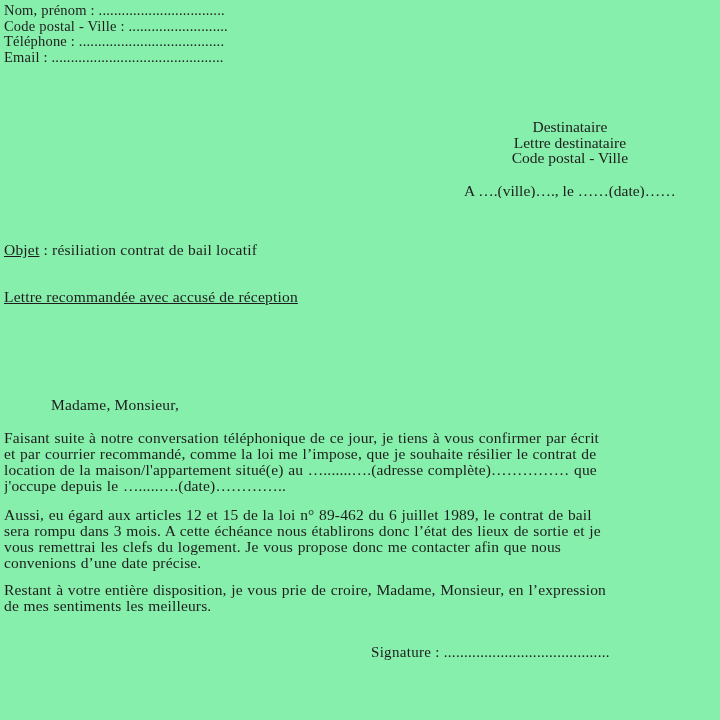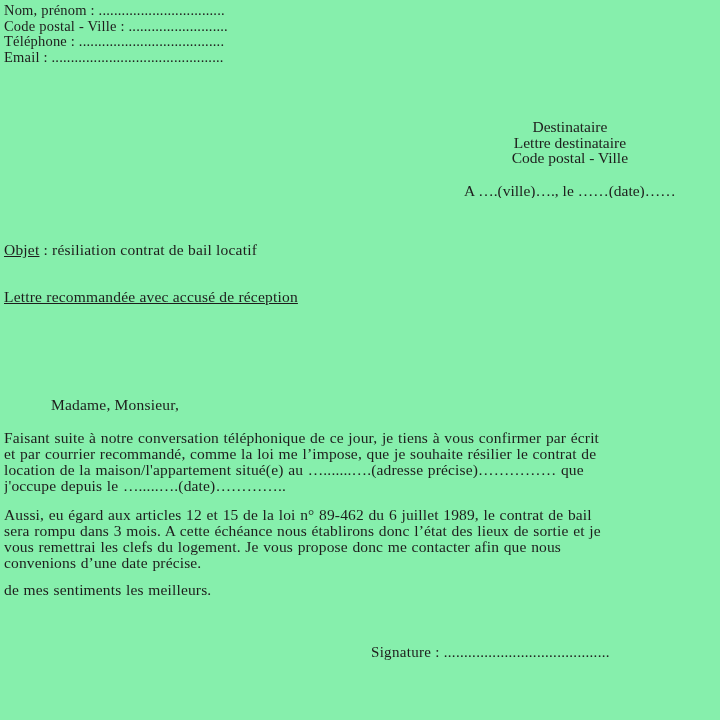--- a/index.html
+++ b/index.html
@@ -103,30 +103,31 @@
     <span class="underlined">Objet</span><span> : résiliation contrat de bail locatif</span>
   </div>
 
   <div class="block registered line underlined">Lettre recommandée avec accusé de réception</div>
 
   <div class="block salutation line">Madame, Monsieur,</div>
 
   <div class="block para p1">
     <div class="line">Faisant suite à notre conversation téléphonique de ce jour, je tiens à vous confirmer par écrit</div>
     <div class="line">et par courrier recommandé, comme la loi me l’impose, que je souhaite résilier le contrat de</div>
-    <div class="line">location de la maison/l'appartement situé(e) au ….......….(adresse précise)…………… que</div>
+    <div class="line">location de la maison/l'appartement situé(e) au ….......….(adresse complète)…………… que</div>
     <div class="line">j'occupe depuis le ….....….(date)…………..</div>
   </div>
 
   <div class="block para p2">
     <div class="line">Aussi, eu égard aux articles 12 et 15 de la loi n° 89-462 du 6 juillet 1989, le contrat de bail</div>
     <div class="line">sera rompu dans 3 mois. A cette échéance nous établirons donc l’état des lieux de sortie et je</div>
     <div class="line">vous remettrai les clefs du logement. Je vous propose donc me contacter afin que nous</div>
     <div class="line">convenions d’une date précise.</div>
   </div>
 
   <div class="block para p3">
+    <div class="line">Restant à votre entière disposition, je vous prie de croire, Madame, Monsieur, en l’expression</div>
     <div class="line">de mes sentiments les meilleurs.</div>
   </div>
 
   <div class="block signature line">Signature : .........................................</div>
 
 </div>
 
 </body></html>

